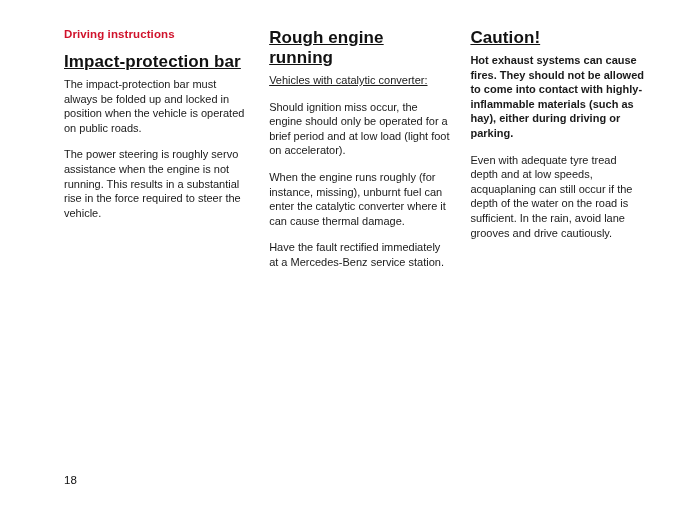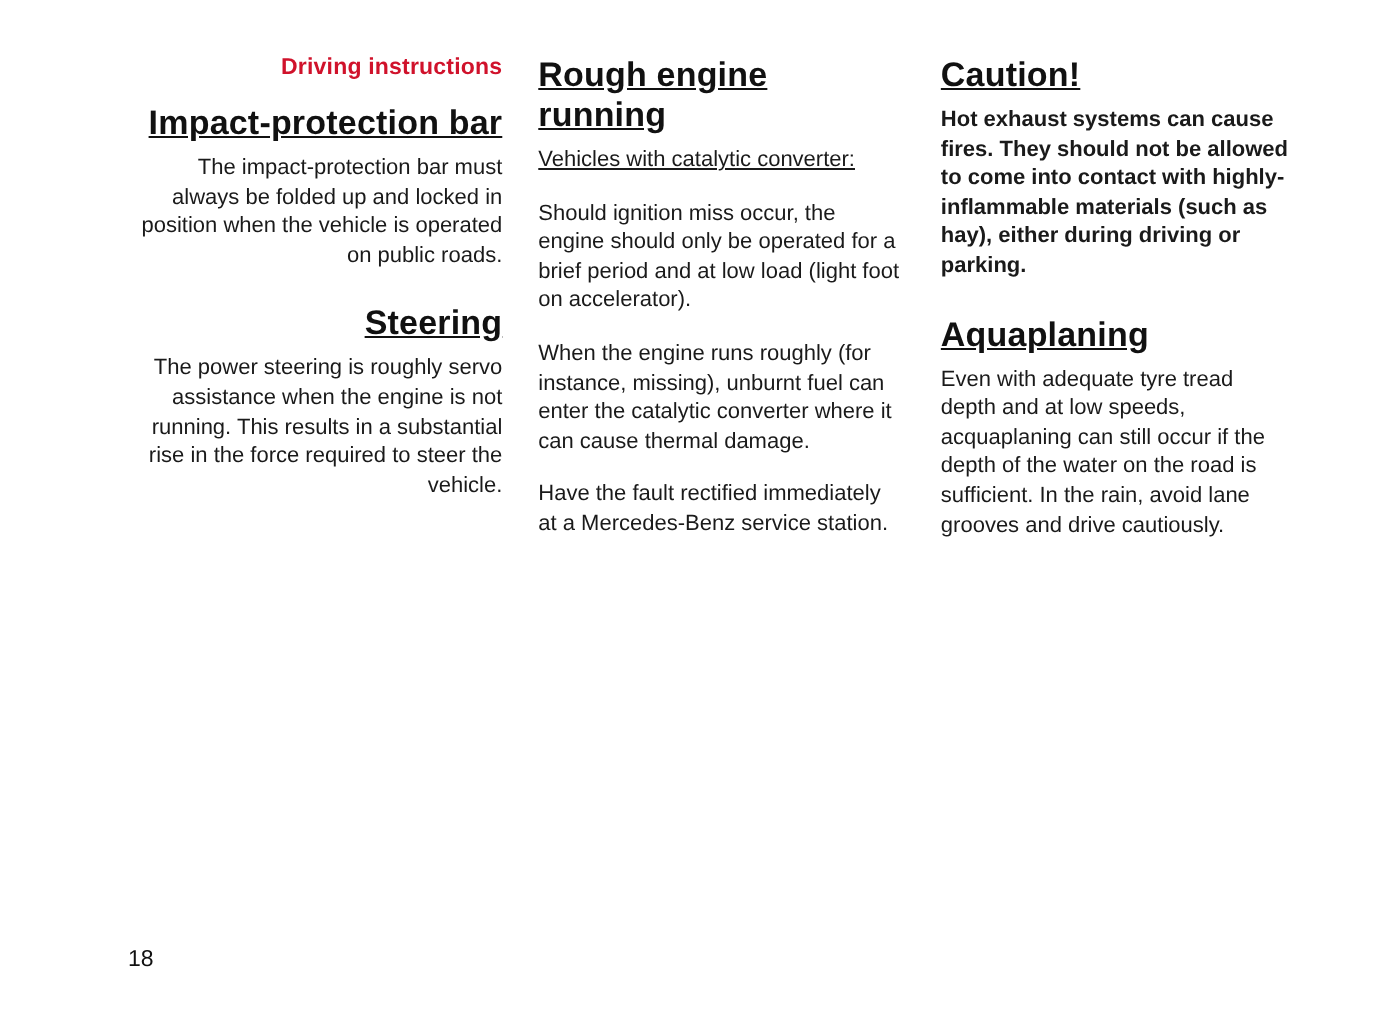--- a/index.html
+++ b/index.html
@@ -28,21 +28,21 @@
     top: 28px;
     width: 600px;
     display: flex;
     gap: 0px;
   }
   .col {
     width: 200px;
     padding-right: 18px;
     box-sizing: border-box;
   }
-  .col-1 { width: 212px; text-align: right; }
+  .col-1 { width: 212px; }
   .col-2 { width: 208px; }
   .col-3 { width: 200px; }
 
   .section-title-red {
     color: #d0122b;
     font-size: 11.5px;
     font-weight: bold;
     margin: 0 0 12px 0;
     letter-spacing: 0.1px;
   }
@@ -94,37 +94,35 @@
 <div class="page">
 
   <div class="columns">
 
     <div class="col col-1">
       <div class="section-title-red">Driving instructions</div>
 
       <div class="head">Impact-protection bar</div>
       <p class="para">The impact-protection bar must always be folded up and locked in position when the vehicle is operated on public roads.</p>
 
-      <div class="head spaced">Steering</div>
       <p class="para">The power steering is roughly servo assistance when the engine is not running. This results in a substantial rise in the force required to steer the vehicle.</p>
     </div>
 
     <div class="col col-2">
       <div class="head">Rough engine running</div>
       <p class="para tight">Vehicles with catalytic converter:</p>
       <p class="para">Should ignition miss occur, the engine should only be operated for a brief period and at low load (light foot on accelerator).</p>
       <p class="para">When the engine runs roughly (for instance, missing), unburnt fuel can enter the catalytic converter where it can cause thermal damage.</p>
       <p class="para">Have the fault rectified immediately at a Mercedes-Benz service station.</p>
     </div>
 
     <div class="col col-3">
       <div class="head">Caution!</div>
       <p class="para bold">Hot exhaust systems can cause fires. They should not be allowed to come into contact with highly-inflammable materials (such as hay), either during driving or parking.</p>
 
-      <div class="head spaced">Aquaplaning</div>
       <p class="para">Even with adequate tyre tread depth and at low speeds, acquaplaning can still occur if the depth of the water on the road is sufficient. In the rain, avoid lane grooves and drive cautiously.</p>
     </div>
 
   </div>
 
   <div class="page-number">18</div>
 
 </div>
 
 </body></html>

